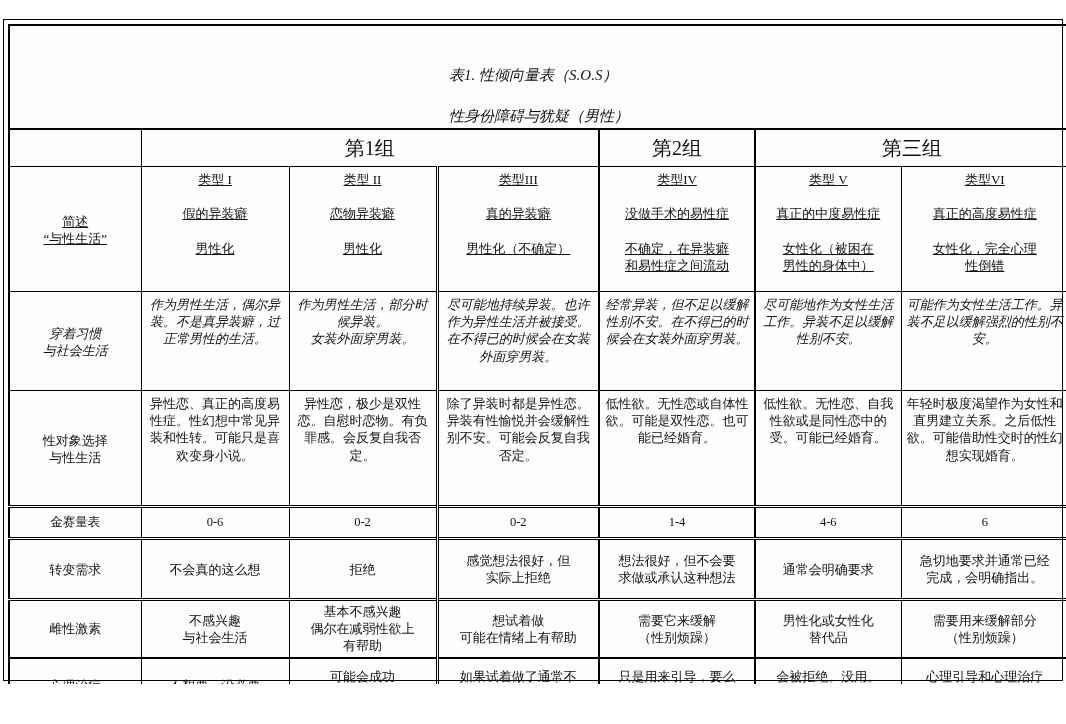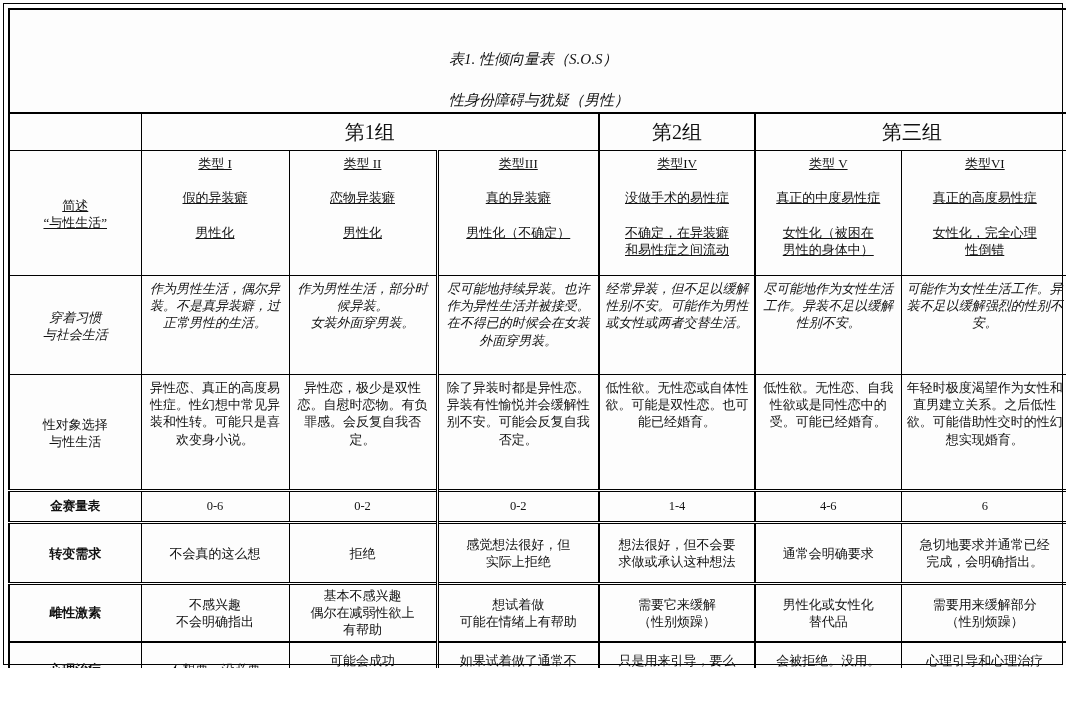--- a/index.html
+++ b/index.html
@@ -7,20 +7,21 @@
     background: #ffffff;
     font-family: "Liberation Serif", "DejaVu Serif", serif;
     color: #111;
   }
   .page {
     width: 1066px;
     height: 668px;
     box-sizing: border-box;
     padding: 3px;
     background: #fdfdfd;
+    margin-top: 16px;
   }
   .frame {
     border: 1px solid #000;
     box-sizing: border-box;
     height: 100%;
     padding: 4px;
   }
   table.sos {
     width: 100%;
     height: 100%;
@@ -67,21 +68,21 @@
   tr.r-overview td { height: 118px; vertical-align: top; padding-top: 4px; text-decoration: underline; }
   tr.r-dress td    { height: 92px;  vertical-align: top; padding-top: 4px; font-style: italic; }
   tr.r-sexual td   { height: 108px; vertical-align: top; padding-top: 4px; }
   tr.r-kinsey td   { height: 25px; font-size: 12.5px; }
   tr.r-conversion td { height: 54px; }
   tr.r-estrogen td { height: 50px; }
   tr.r-therapy td  { height: 50px; }
   tr.r-remarks td  { height: 85px; }
 
   td.rowhead { font-size: 14px; vertical-align: middle !important; }
-  td.rowhead.bold { font-weight: bold; }
+  td.rowhead.bold { font-weight: normal; }
 
   
   tr.sep-double td { border-top: 3px double #000; }
   tr.sep-thick td  { border-top: 2px solid #000; }
   td.v-double { border-left: 3px double #000 !important; }
   td.v-thick  { border-left: 2px solid #000 !important; }
 </style>
 </head>
 <body>
 
@@ -153,21 +154,21 @@
 性倒错</td>
       </tr>
 
       <tr class="r-dress">
         <td class="rowhead">穿着习惯
 与社会生活</td>
         <td>作为男性生活，偶尔异装。不是真异装癖，过正常男性的生活。</td>
         <td>作为男性生活，部分时候异装。
 女装外面穿男装。</td>
         <td class="v-double">尽可能地持续异装。也许作为异性生活并被接受。在不得已的时候会在女装外面穿男装。</td>
-        <td class="v-thick">经常异装，但不足以缓解性别不安。可能作为男性或女性或两者交替生活。</td>
+        <td class="v-thick">经常异装，但不足以缓解性别不安。在不得已的时候会在女装外面穿男装。</td>
         <td class="v-thick">尽可能地作为女性生活工作。异装不足以缓解性别不安。</td>
         <td>可能作为女性生活工作。异装不足以缓解强烈的性别不安。</td>
       </tr>
 
       <tr class="r-sexual">
         <td class="rowhead">性对象选择
 与性生活</td>
         <td>异性恋、真正的高度易性症。性幻想中常见异装和性转。可能只是喜欢变身小说。</td>
         <td>异性恋，极少是双性恋。自慰时恋物。有负罪感。会反复自我否定。</td>
         <td class="v-double">除了异装时都是异性恋。异装有性愉悦并会缓解性别不安。可能会反复自我否定。</td>
@@ -195,21 +196,21 @@
         <td class="v-thick">想法很好，但不会要
 求做或承认这种想法</td>
         <td class="v-thick">通常会明确要求</td>
         <td>急切地要求并通常已经
 完成，会明确指出。</td>
       </tr>
 
       <tr class="r-estrogen sep-double">
         <td class="rowhead bold">雌性激素</td>
         <td>不感兴趣
-不会明确指出</td>
+与社会生活</td>
         <td>基本不感兴趣
 偶尔在减弱性欲上
 有帮助</td>
         <td class="v-double">想试着做
 可能在情绪上有帮助</td>
         <td class="v-thick">需要它来缓解
 （性别烦躁）</td>
         <td class="v-thick">男性化或女性化
 替代品</td>
         <td>需要用来缓解部分

